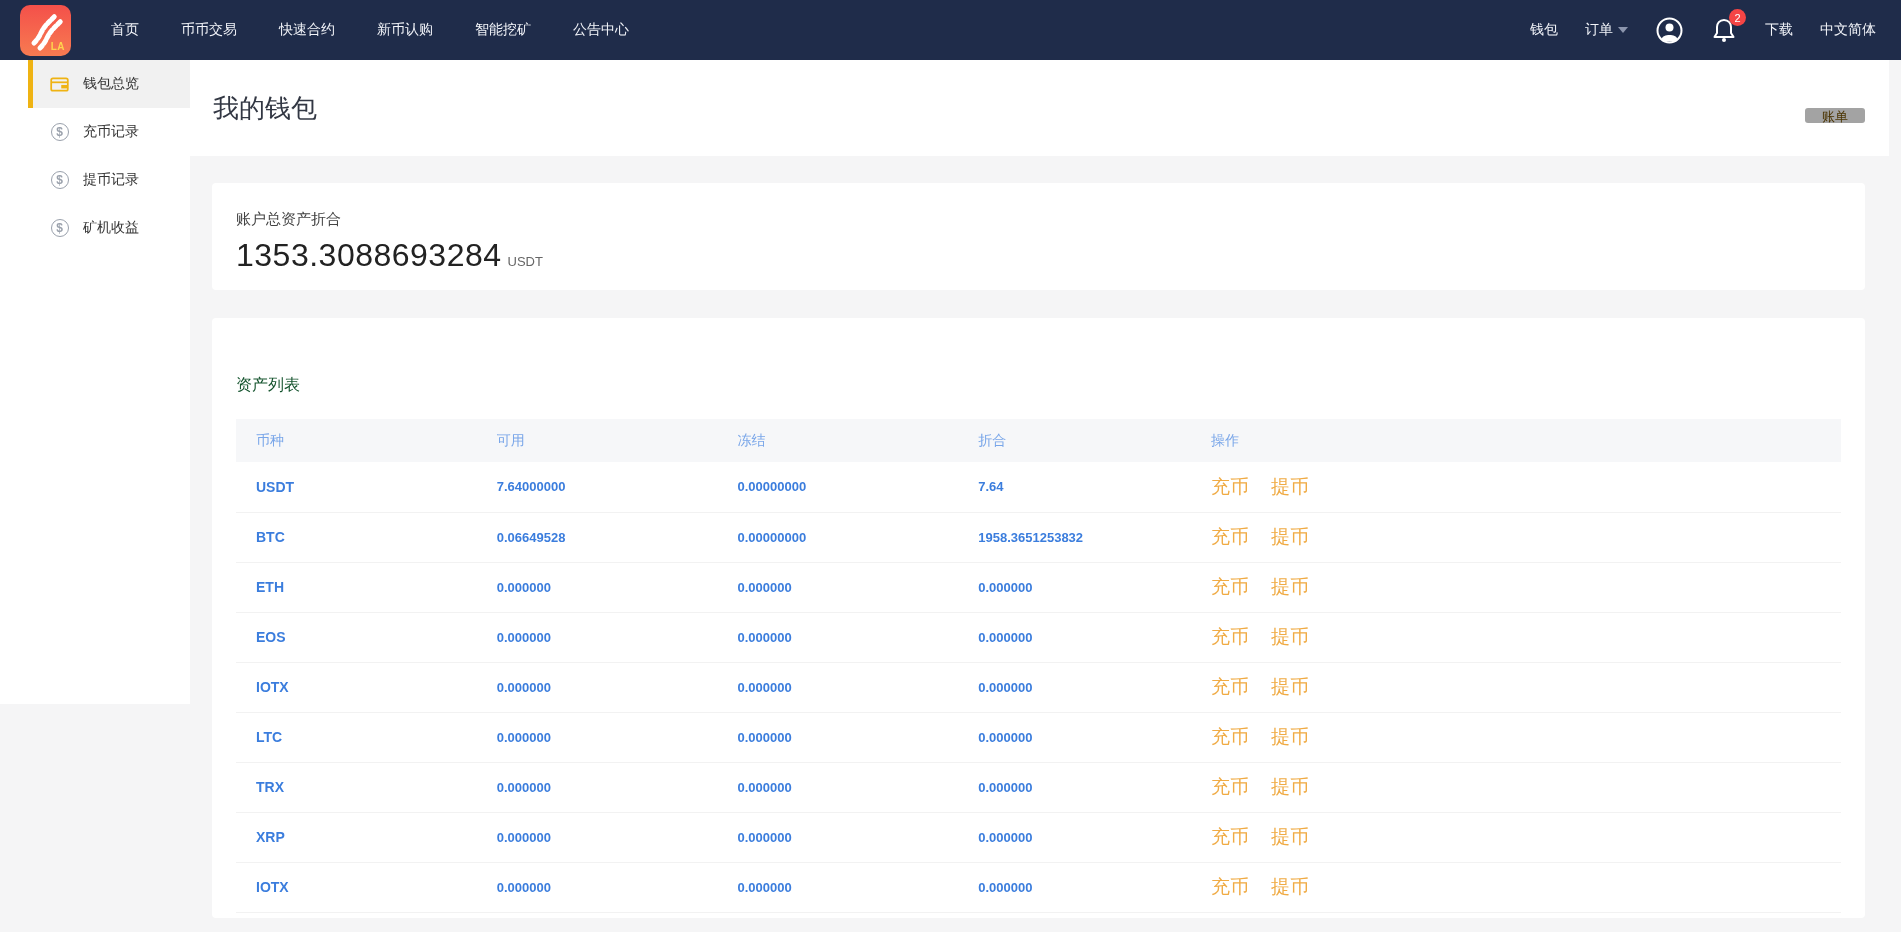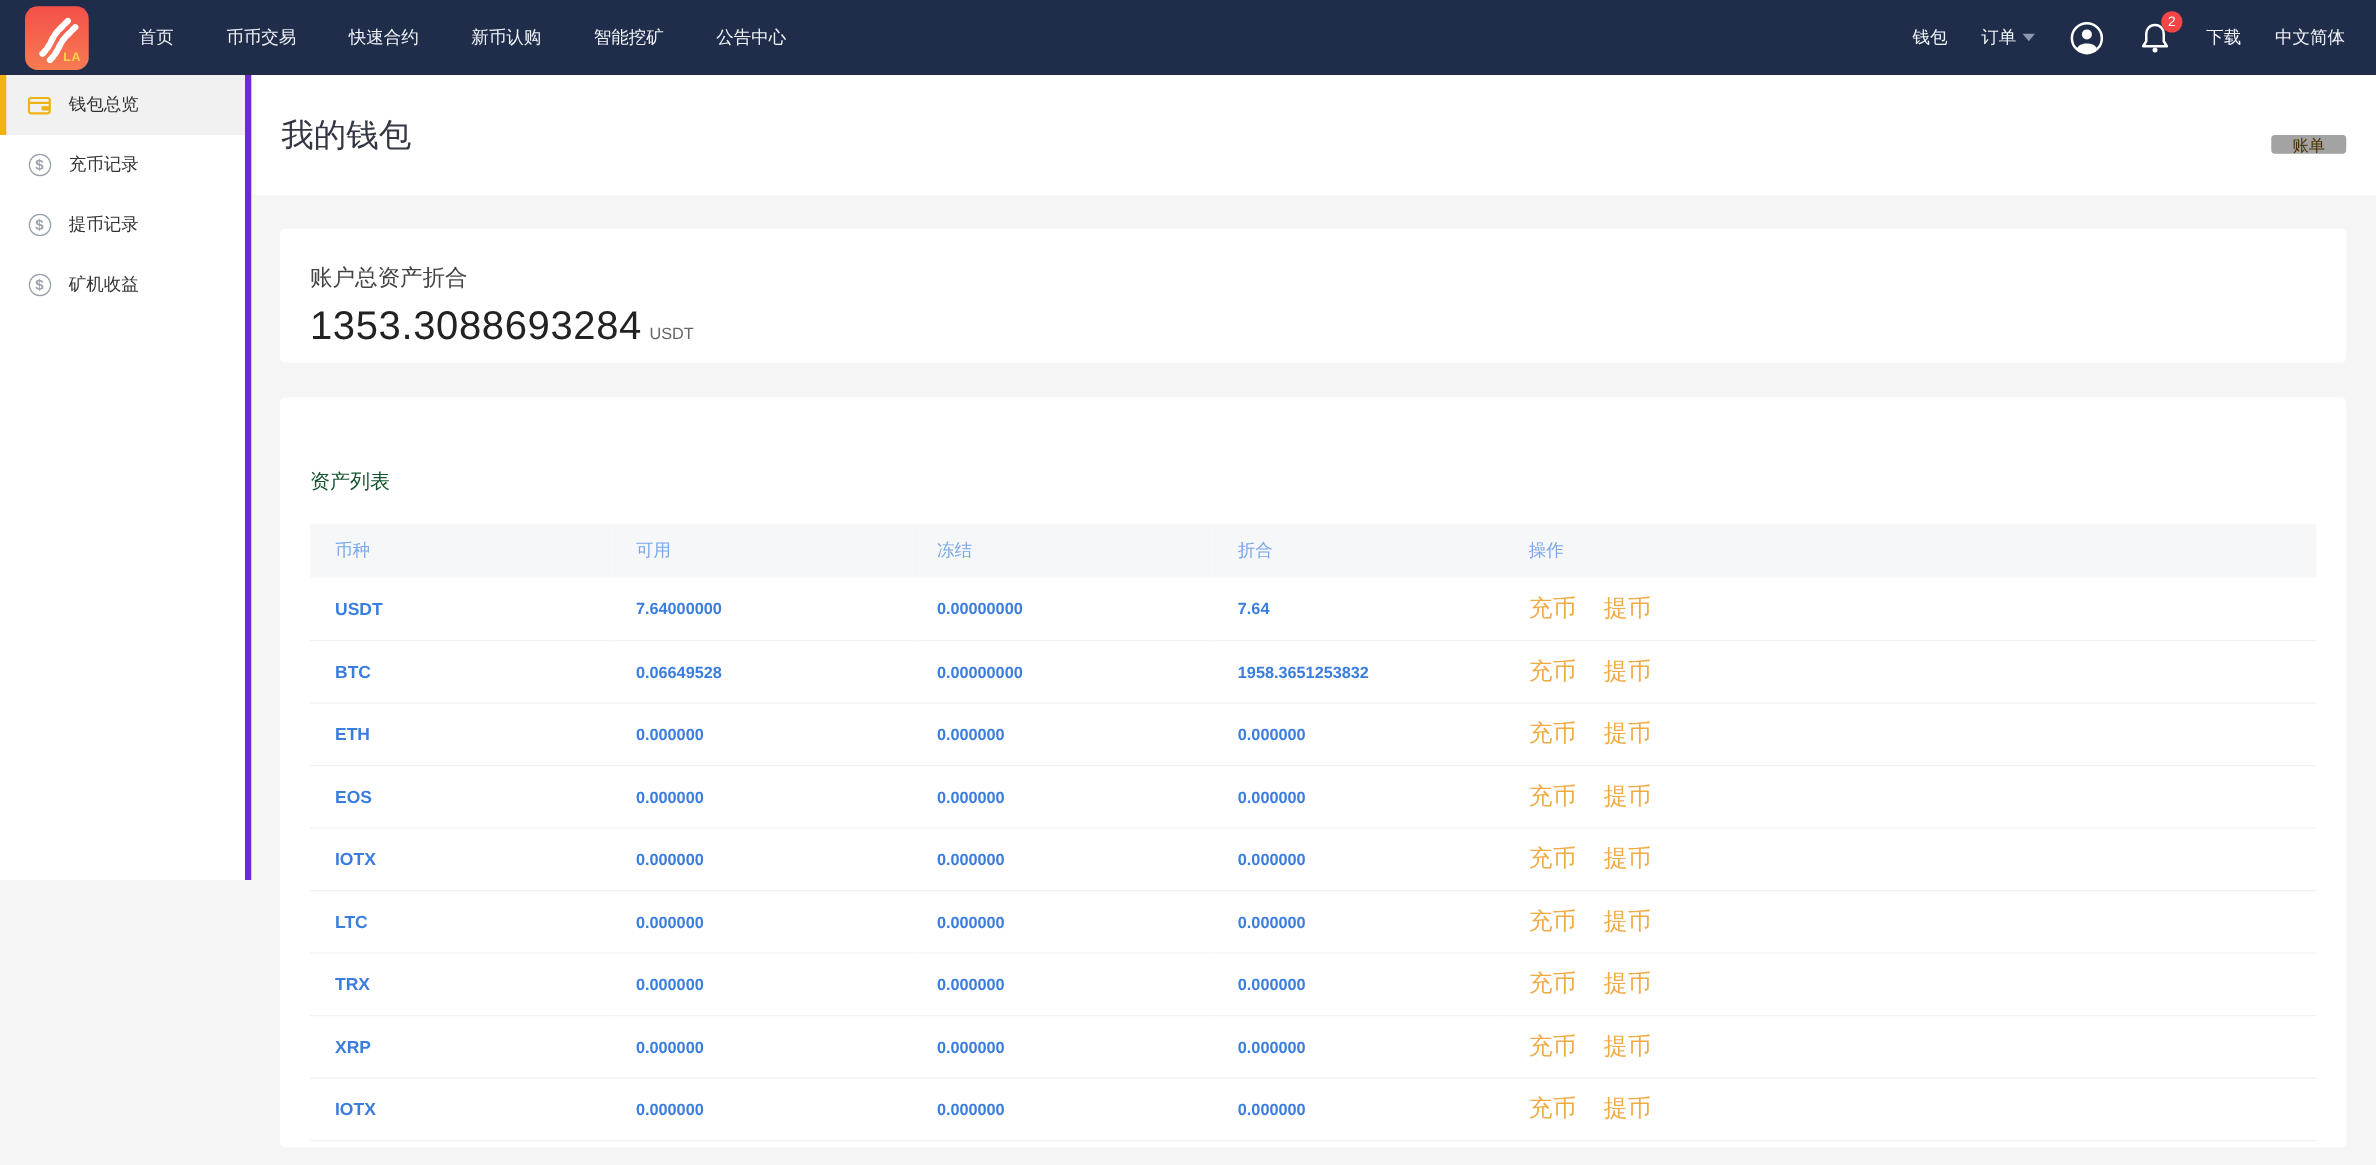--- a/index.html
+++ b/index.html
@@ -24,43 +24,43 @@
            border-left:5px solid transparent; border-right:5px solid transparent;
            border-top:6px solid #8b95ad; vertical-align:middle; }
   .icon-btn { position:relative; width:28px; height:28px; display:flex;
               align-items:center; justify-content:center; cursor:pointer; }
   .badge { position:absolute; top:-7px; right:-8px; min-width:17px; height:17px;
            border-radius:9px; background:#f54545; color:#fff; font-size:11px;
            display:flex; align-items:center; justify-content:center; padding:0 4px; }
 
   
   .sidebar { position:absolute; top:60px; left:0; width:201px; height:644px;
-             background:#fff; border-right:5px solid #6d28d9; }
+             background:#fff; border-right:2px solid #6d28d9;padding-left:28px; }
   .side-item { display:flex; align-items:center; height:48px; padding-left:16px;
                border-left:5px solid transparent; cursor:pointer; }
   .side-item.active { background:#f1f1f1; border-left-color:#efb313; }
   .side-icon { width:21px; height:21px; margin-right:13px; display:flex;
                align-items:center; justify-content:center; flex:0 0 auto; }
   .dollar { width:18px; height:18px; border:1.6px solid #9aa1ac; border-radius:50%;
             color:#9aa1ac; font-size:12px; font-weight:bold; display:flex;
             align-items:center; justify-content:center; }
   .side-label { font-size:14px; color:#333; }
 
   
-  .main { position:absolute; top:60px; left:202px; width:1699px; height:872px; }
+  .main { position:absolute; top:60px; left:190px; width:1699px; height:872px; }
   .title-band { height:96px; background:#fff; display:flex; align-items:center;
                 justify-content:space-between; padding:0 24px 0 23px; }
   .page-title { font-size:26px; color:#323743; font-weight:400; }
   .bill-btn { background:#a3a3a3; color:#4a3300; font-size:13px; border:none;
               border-radius:3px; height:15px; padding:0 17px; cursor:pointer;
               margin-top:14px;font-family:Liberation Serif, serif; }
   .content { height:776px; background:#f5f5f6; padding:27px 24px 0 22px; }
   .card { background:#fff; border-radius:4px; }
   .card.summary { height:107px; padding:27px 24px; }
-  .sum-label { font-size:18px; color:#444; }
+  .sum-label { font-size:15px; color:#444; }
   .sum-row { margin-top:8px; display:flex; align-items:baseline; }
   .sum-amount { font-size:32px; color:#222; letter-spacing:.5px; }
   .sum-unit { font-size:13px; color:#666; margin-left:6px; }
   .card.assets { margin-top:28px; padding:24px 24px 0 24px; min-height:600px; }
   .assets-title { font-size:16px; color:#14532d;margin-top:33px; }
   table { width:100%; border-collapse:collapse; margin-top:23px; table-layout:fixed; }
   col.c1,col.c2,col.c3 { width:15%; } col.c4 { width:14.5%; }
   thead th { background:#f6f7f9; height:43px; text-align:left; padding-left:20px;
              font-size:14px; font-weight:400; color:#79a6e9; }
   tbody td { height:50px; padding-left:20px; border-bottom:1px solid #f2f2f2;

